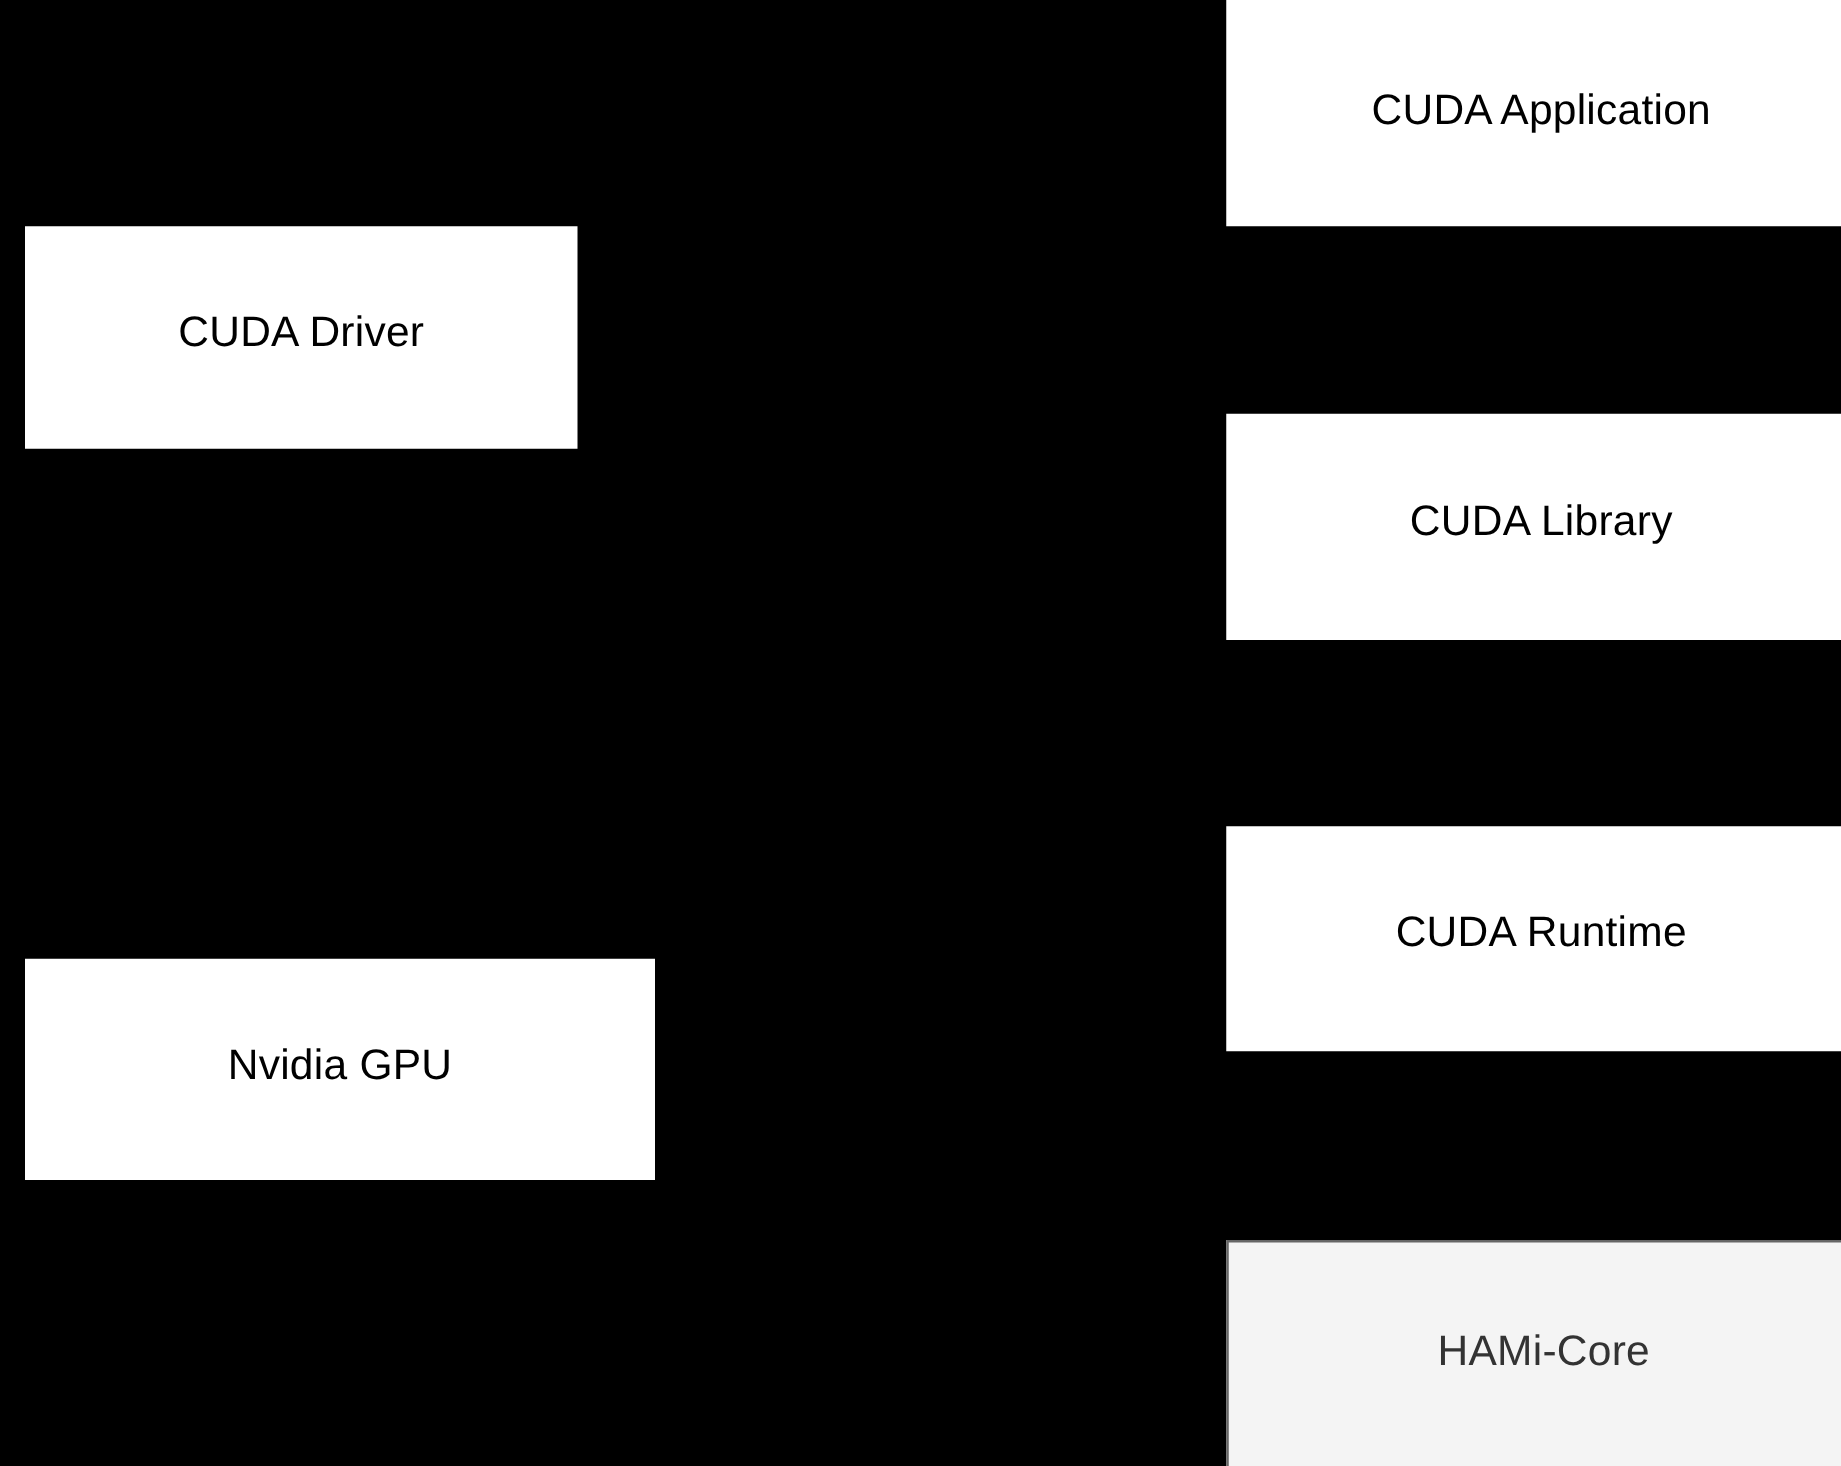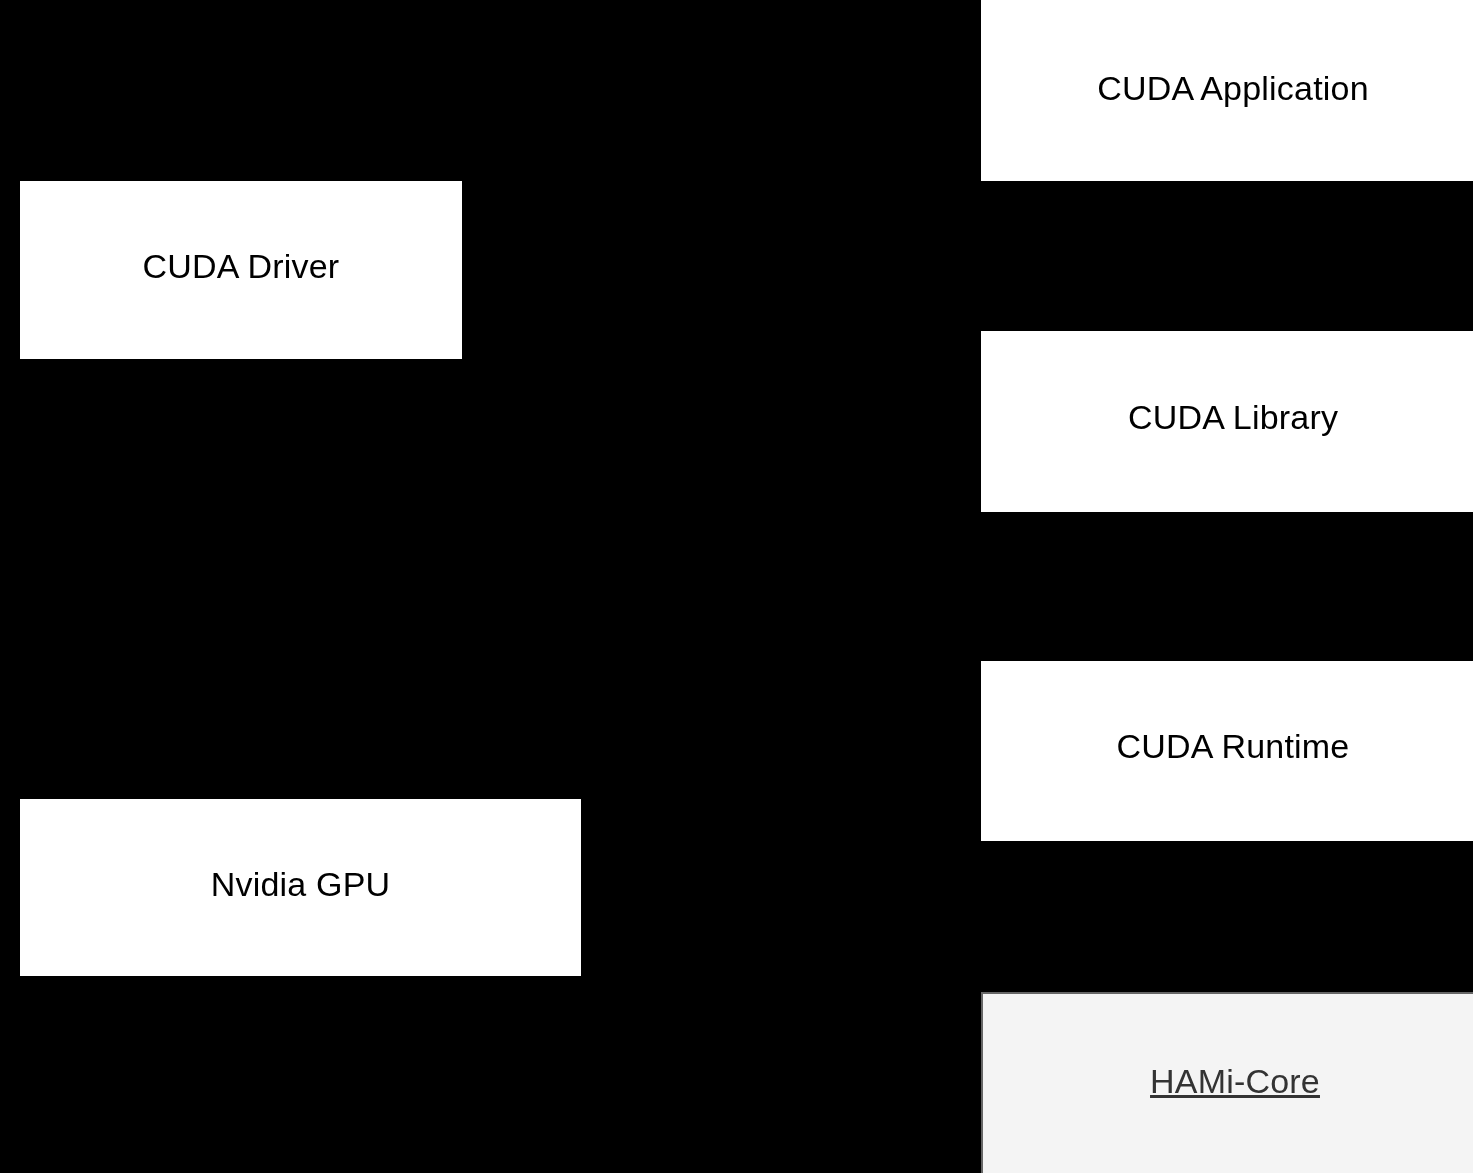--- a/index.html
+++ b/index.html
@@ -42,33 +42,33 @@
     color: #333333;
     border: 2px solid #666666;
     font-size: 34px;
     font-weight: 400;
     letter-spacing: 0.2px;
   }
 
   
   #node-cuda-driver  { left: 0px;   top: 181px; width: 442px; height: 178px; }
   #node-nvidia-driver{ left: 0px;   top: 481px; width: 511px; height: 179px; }
-  #node-nvidia-gpu   { left: 0px;   top: 799px; width: 561px; height: 177px; }
+  #node-nvidia-gpu   { left: 0px;   top: 767px; width: 504px; height: 177px; }
 
   
   #node-cuda-application { left: 961px; top: 0px;   width: 504px; height: 181px; }
   #node-cuda-library     { left: 961px; top: 331px; width: 504px; height: 181px; }
   #node-cuda-runtime     { left: 961px; top: 661px; width: 504px; height: 180px; }
   #node-hami-core        { left: 961px; top: 992px; width: 508px; height: 195px; }
 
   
   #node-cuda-application .node-label { transform: translateY(-2px); }
   #node-cuda-library .node-label     { transform: translateY(-4px); }
   #node-cuda-runtime .node-label     { transform: translateY(-4px); }
-  #node-hami-core .node-label        { transform: translateY(-8px); text-decoration: underline; }
+  #node-hami-core .node-label        { transform: translateY(-8px); }
   #node-cuda-driver .node-label      { transform: translateY(-3px); }
   #node-nvidia-driver .node-label    { transform: translateY(-3px); }
   #node-nvidia-gpu .node-label       { transform: translateY(-3px); }
 
   
   #connector-stub-hami-core {
     position: absolute;
     left: 957px;
     top: 1079px;
     width: 6px;

